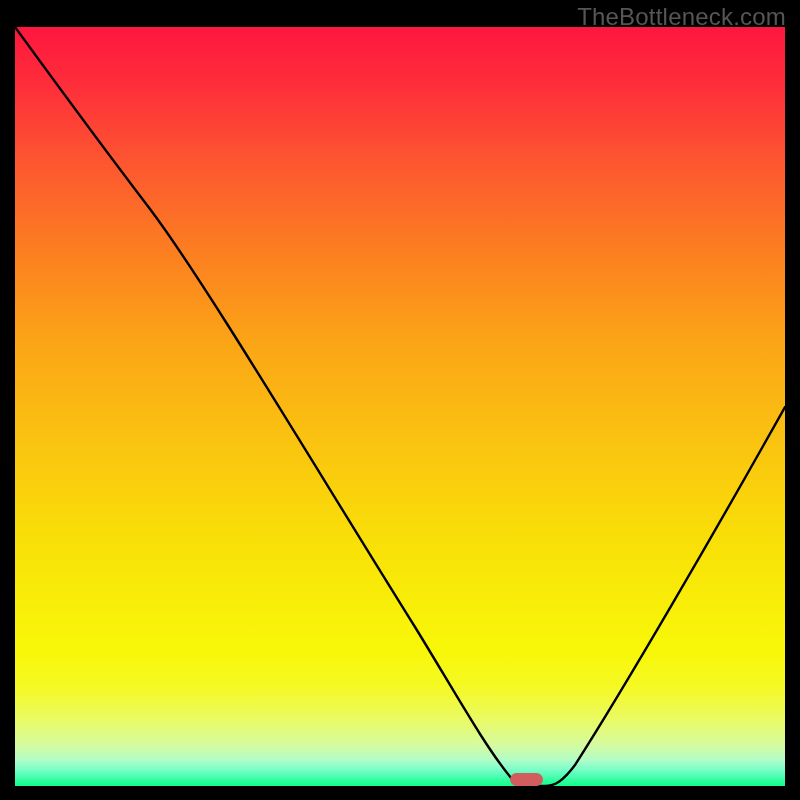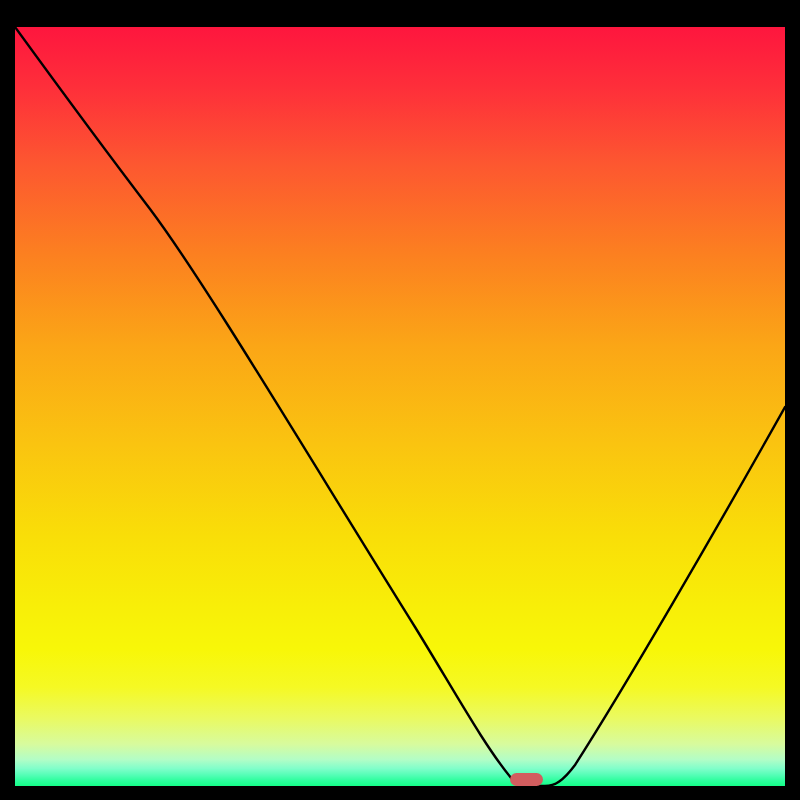--- a/index.html
+++ b/index.html
@@ -70,20 +70,21 @@
     font-size: 24px;
     font-weight: 500;
     letter-spacing: 0.2px;
   }
 </style>
 </head>
 <body>
 
 <div class="frame">
 
+  <div class="watermark">TheBottleneck.com</div>
 
   <div class="plot">
     <div class="gradient"></div>
 
     <svg class="curve-svg" viewBox="0 0 770 759" preserveAspectRatio="none">
       <path d="M 0 0
                C 40 55, 80 110, 135 182
                C 190 255, 300 440, 400 600
                C 440 665, 470 720, 497 752
                C 504 758, 510 759, 518 759

